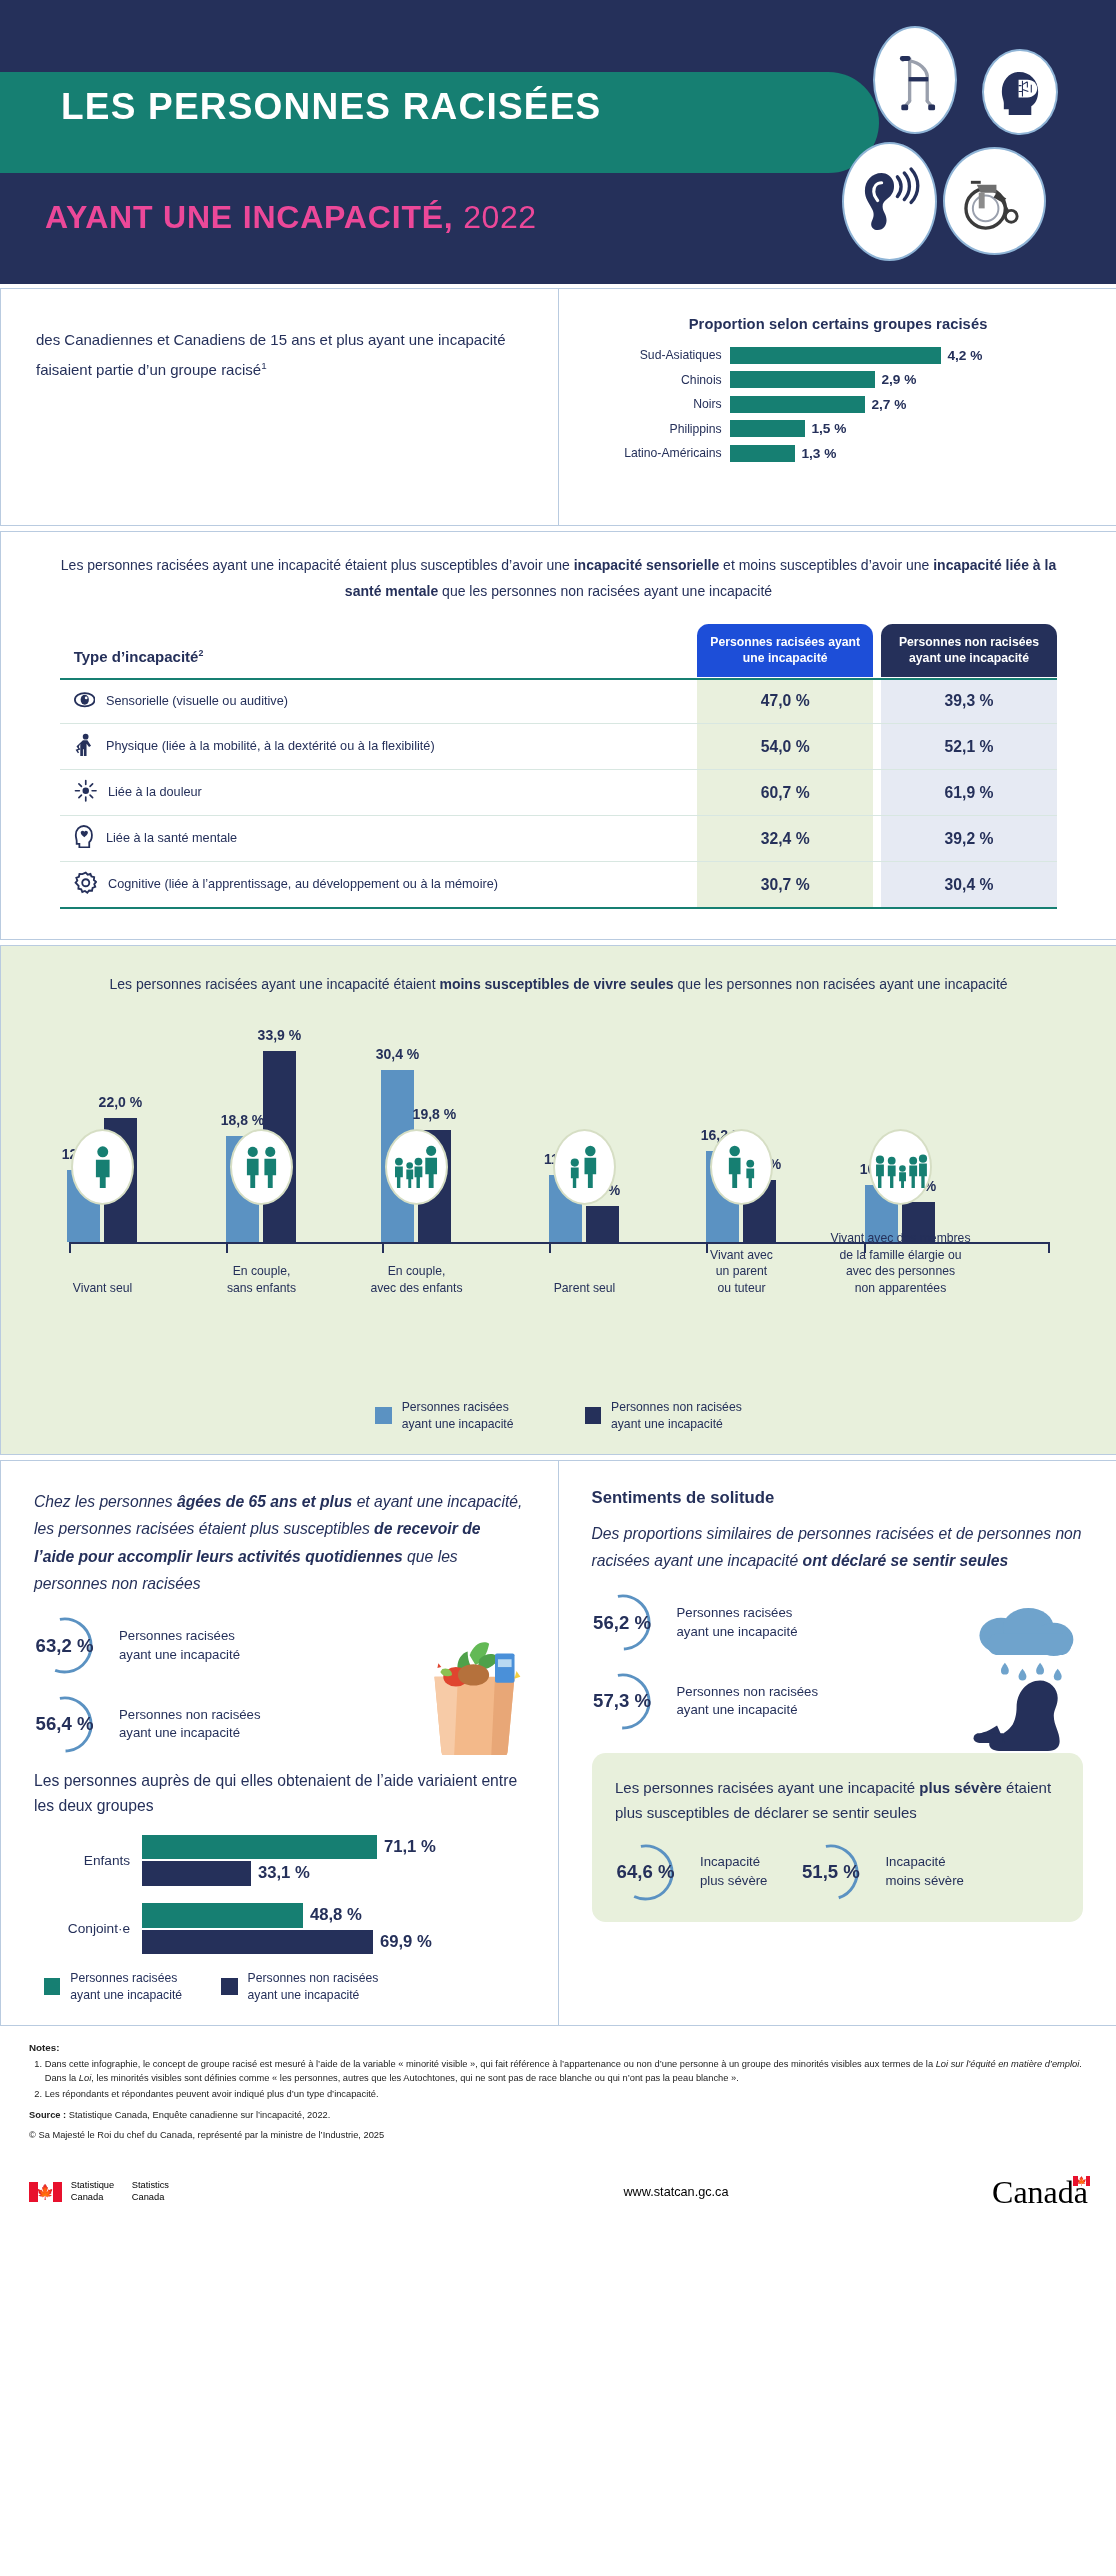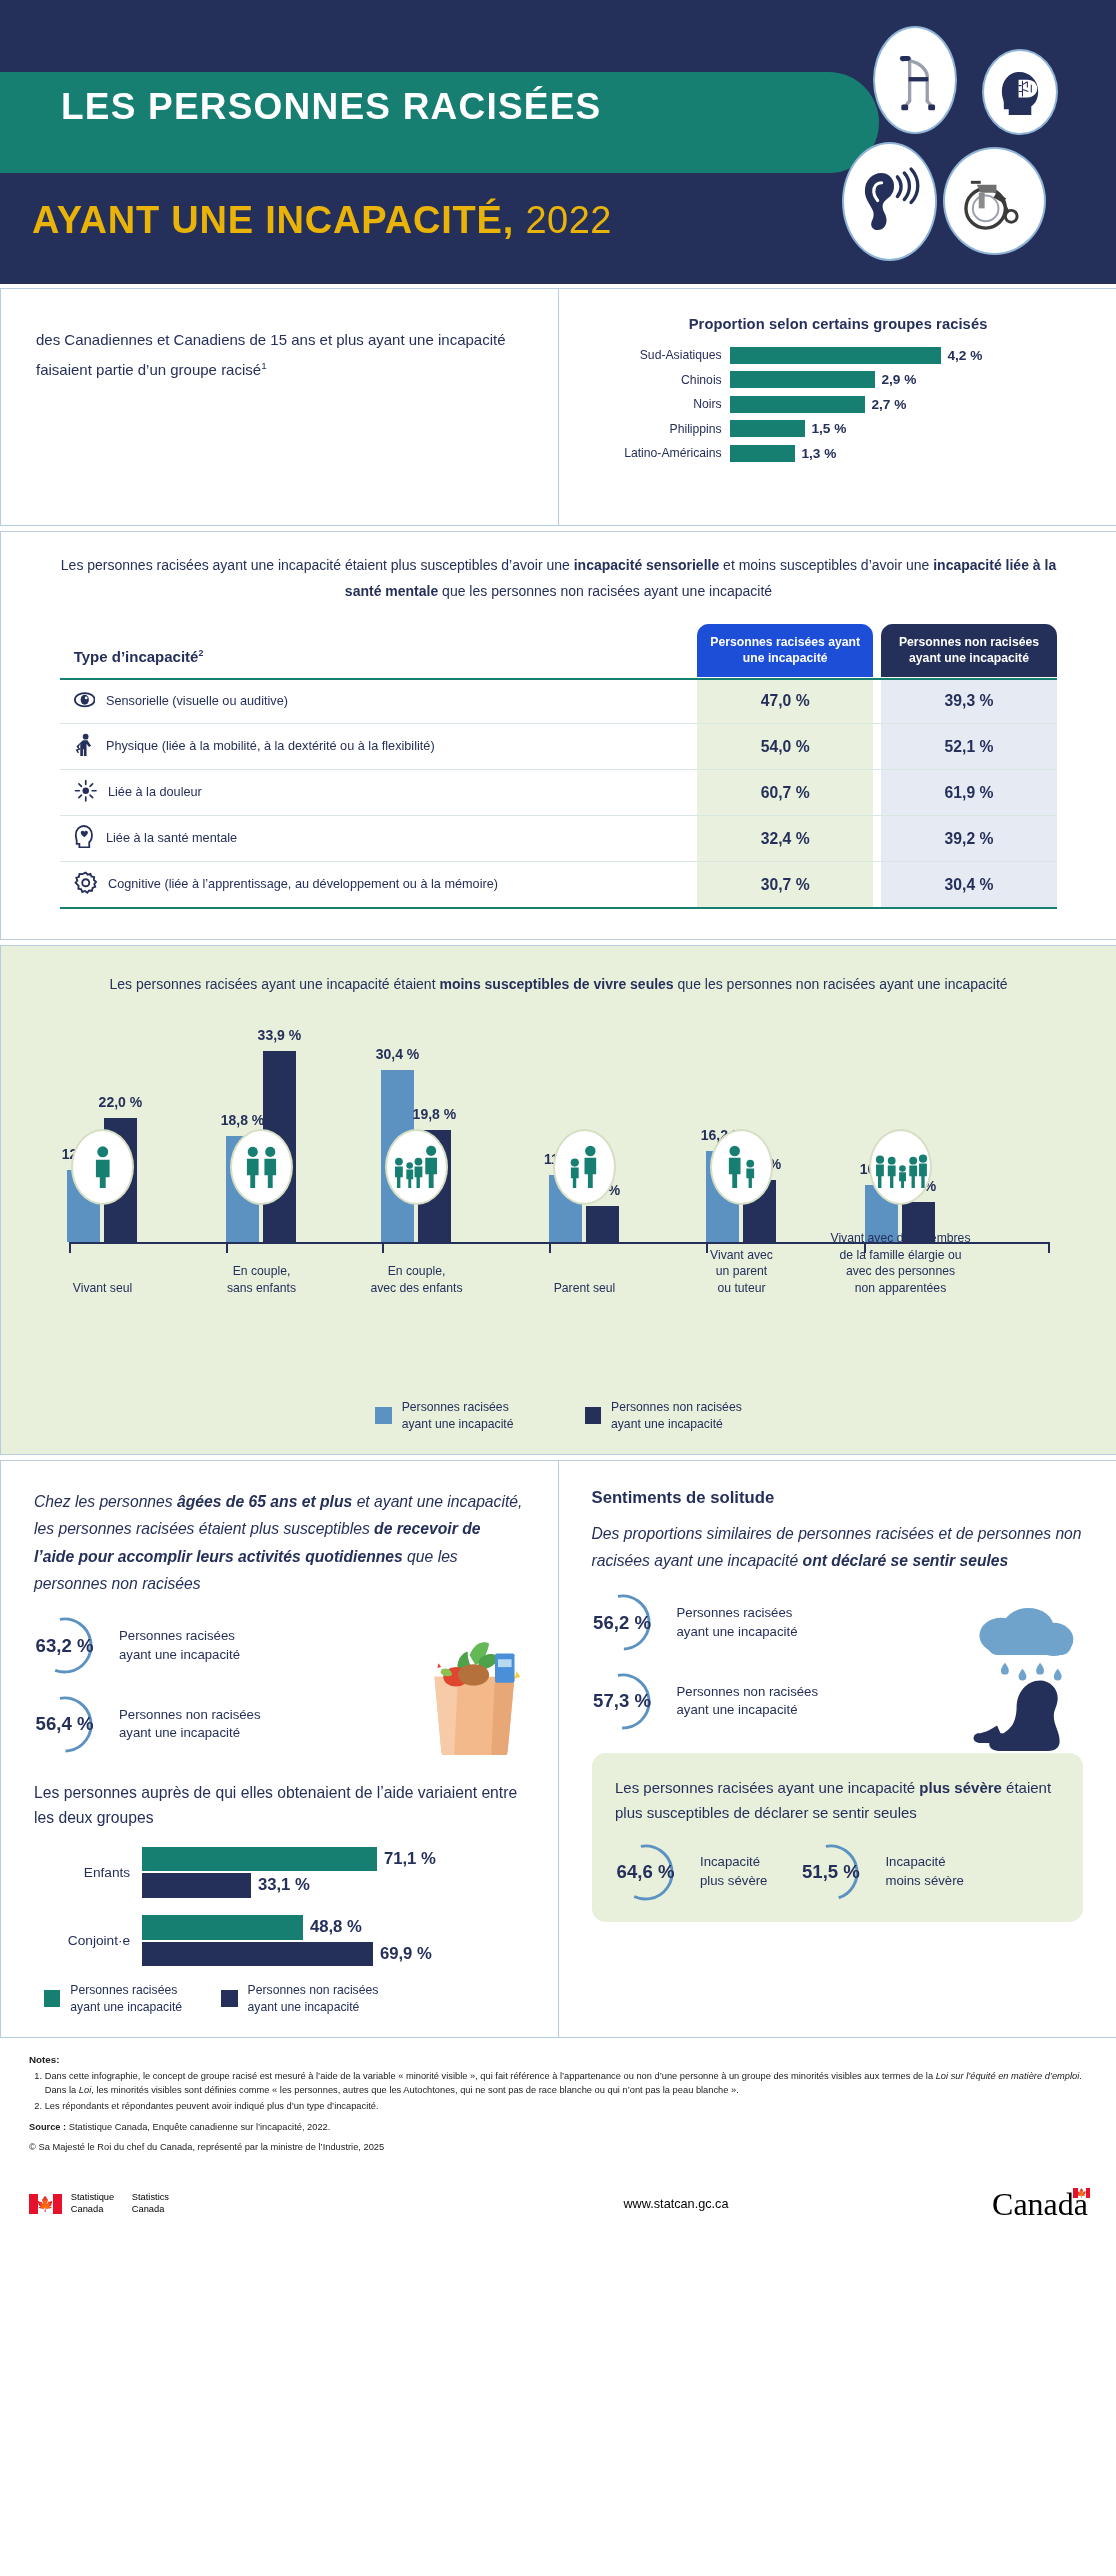--- a/index.html
+++ b/index.html
@@ -23,22 +23,22 @@
     content:""; position:absolute; right:-51px; top:0; width:98px; height:101px;
     background:#167f72; border-radius:0 59px 59px 0;
   }
   .header .title1 {
     position:absolute; left:41px; top:86px; z-index:3;
     font-size:37px; font-weight:bold; letter-spacing:1.2px; color:#ffffff;
     font-family:"Liberation Sans", sans-serif;
     margin-left:20px;
   }
   .header .title2 {
-    position:absolute; left:32px; top:199px; z-index:3;
-    font-size:38px; font-weight:bold; letter-spacing:0.8px; color:#eab308;
+    position:absolute; left:45px; top:199px; z-index:3;
+    font-size:32px; font-weight:bold; letter-spacing:0.8px; color:#ec4899;
   }
   .header .title2 .year { font-weight:400; letter-spacing:0.5px; }
 
   .hicon { position:absolute; background:#ffffff; border-radius:50%;
            border:2.9px solid #8fb4d6; display:flex; align-items:center; justify-content:center; }
   .hicon.walker { left:873px; top:26.4px;  width:84px;  height:108px; }
   .hicon.brain  { left:982px; top:49px; width:76px;  height:86px; }
   .hicon.ear    { left:842px; top:142px; width:95px;  height:119px; }
   .hicon.chair  { left:943px; top:147px; width:103px; height:108px; }
 
@@ -113,21 +113,21 @@
   .body-txt b { font-weight:bold; }
   .sub-h { font-size:16.7px; font-weight:bold; margin-bottom:11.8px; }
 
   .donut-row { display:flex; align-items:center; gap:24px; margin-top:17.6px; position:relative; z-index:3;}
   .donut { width:61px; height:61px; flex:none; position:relative; }
   .donut svg { display:block; }
   .donut .dv { position:absolute; inset:0; display:flex; align-items:center; justify-content:center;
                font-size:18.6px; font-weight:bold; white-space:nowrap; }
   .donut-row .dl { font-size:13.2px; line-height:18.6px; }
 
-  .mini-h { font-size:15.7px; line-height:25.5px; margin-top:25px; }
+  .mini-h { font-size:15.7px; line-height:25.5px; margin-top:13px; }
   .hbars { margin-top:13.7px; }
   .hb-group { display:flex; align-items:center; margin-bottom:13.7px; }
   .hb-lab { width:108px; text-align:right; padding-right:11.8px; font-size:13.7px; }
   .hb-stack > div { display:flex; align-items:center; margin:2px 0; }
   .hb { height:24.5px; }
   .hb.t { background:#167f72; } .hb.d { background:#25305a; }
   .hb-val { font-size:16.7px; font-weight:bold; margin-left:6.9px; }
 
   .greenbox { background:#e8f0dc; border-radius:13.7px; padding:21.5px 23.5px 19.6px 23.5px; margin-top:21.5px; }
   .greenbox .gt { font-size:15px; line-height:25.5px; }

